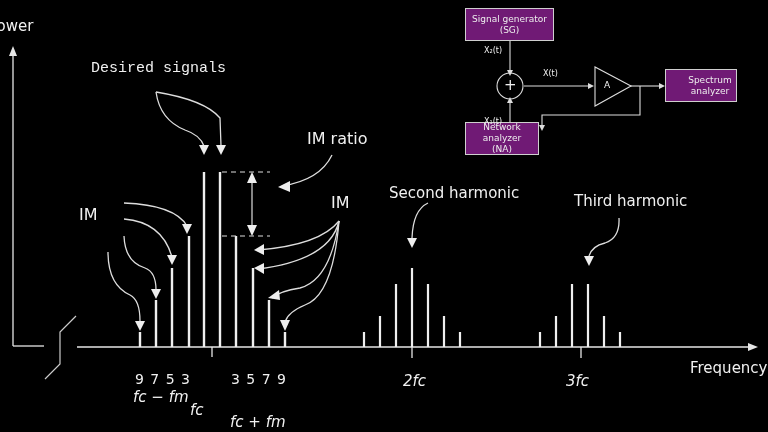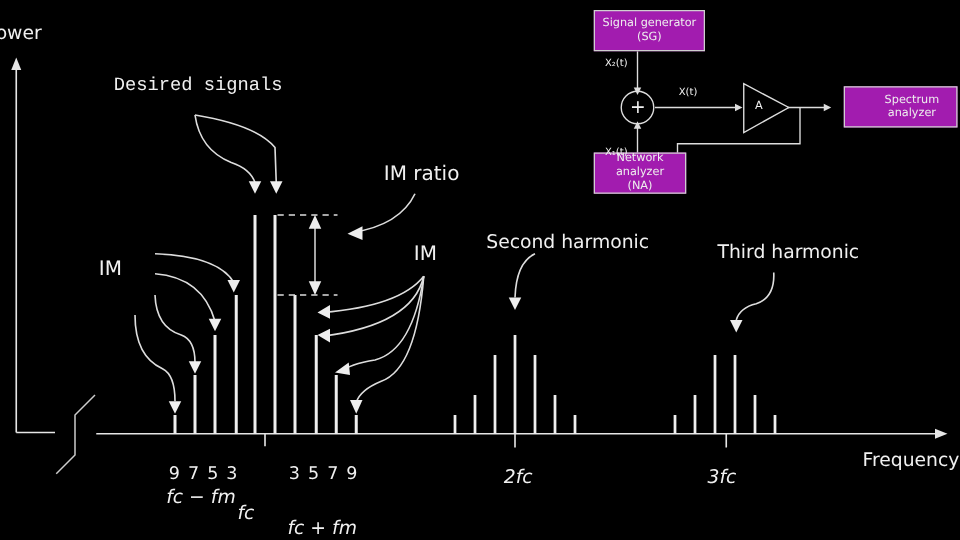--- a/index.html
+++ b/index.html
@@ -1,19 +1,19 @@
 <!DOCTYPE html>
 <html><head>
 <meta charset="utf-8">
 <style>
   html, body { margin:0; padding:0; background:#000; }
   body { width:768px; height:432px; position:relative; overflow:hidden; font-family:"DejaVu Sans", sans-serif; color:#f2f2f2; }
   svg { position:absolute; left:0; top:0; }
   .lbl { position:absolute; color:#f0f0f0; white-space:nowrap; font-family:"DejaVu Sans", sans-serif; }
-  .box { position:absolute; background:#a21caf; border:1.5px solid #cfcfcf; color:#eee; font-size:9px; text-align:center; line-height:11px; display:flex; flex-direction:column; justify-content:center; align-items:center; box-sizing:border-box;margin-left:10px; }
+  .box { position:absolute; background:#701a75; border:1.5px solid #cfcfcf; color:#eee; font-size:9px; text-align:center; line-height:11px; display:flex; flex-direction:column; justify-content:center; align-items:center; box-sizing:border-box; }
   .small { font-size:8px; }
 </style>
 </head>
 <body>
 
 <svg width="768" height="432" viewBox="0 0 768 432">
   <defs>
     <marker id="ah" markerWidth="8" markerHeight="8" refX="6" refY="4" orient="auto" markerUnits="userSpaceOnUse">
       <path d="M0,0 L8,4 L0,8 z" fill="#eee"></path>
     </marker>
@@ -156,21 +156,21 @@
 <div class="lbl" style="left:566px;top:372px;font-size:15px;font-style:italic;">3fc</div>
 
 <div class="box" style="left:465px;top:8px;width:89px;height:33px;">
   <span>Signal generator</span>
   <span>(SG)</span>
 </div>
 <div class="box" style="left:465px;top:122px;width:74px;height:33px;">
   <span>Network analyzer</span>
   <span>(NA)</span>
 </div>
-<div class="box" style="left:665px;top:69px;width:91px;height:33px;padding-left:18px;">
+<div class="box" style="left:665px;top:69px;width:72px;height:33px;padding-left:18px;">
   <span>Spectrum analyzer</span>
 </div>
 
 <div class="lbl small" style="left:604px;top:80px;font-size:9px;">A</div>
 <div class="lbl" style="left:504px;top:76px;font-size:15px;">+</div>
 <div class="lbl small" style="left:484px;top:46px;">X₂(t)</div>
 <div class="lbl small" style="left:484px;top:117px;">X₁(t)</div>
 <div class="lbl small" style="left:543px;top:69px;">X(t)</div>
 
 </body></html>

